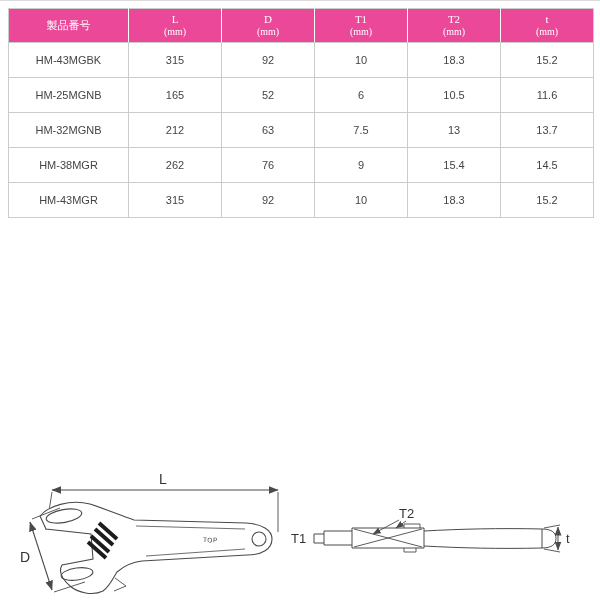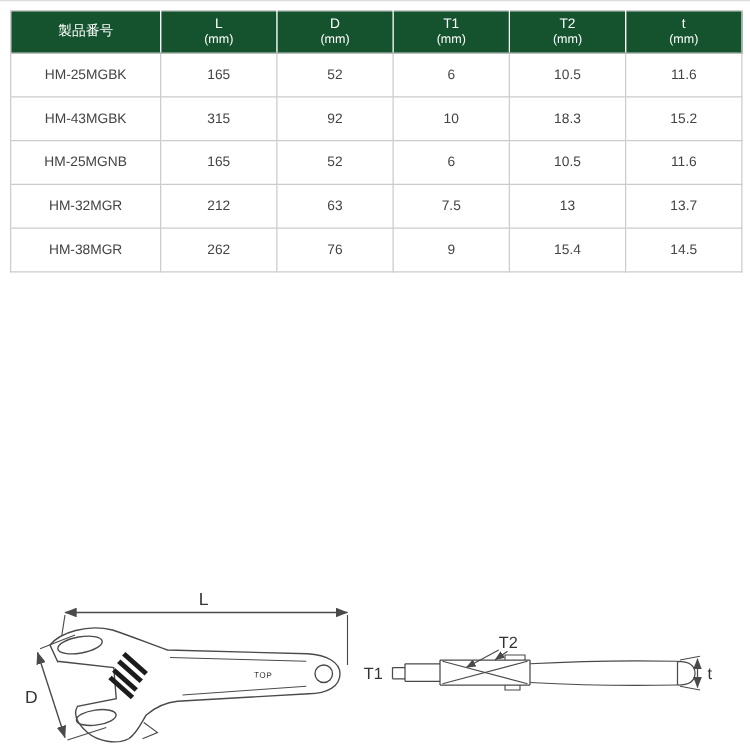--- a/index.html
+++ b/index.html
@@ -9,23 +9,23 @@
   }
   .top-line{position:absolute;left:0;top:0;width:600px;height:1px;background:#dcdcdc;}
   table.spec{
     position:absolute;left:8px;top:8px;width:585px;
     border-collapse:collapse;table-layout:fixed;
     border:1px solid #cccccc;
   }
   table.spec col.c0{width:120px;}
   table.spec col.cn{width:93px;}
   table.spec th{
-    background:#14532d;color:#ffffff;font-weight:normal;
+    background:#ec4899;color:#ffffff;font-weight:normal;
     height:33px;vertical-align:middle;
-    padding:0;border-left:1px solid #ffffff;border-bottom:1px solid #cccccc;
+    padding:0;border-left:1px solid #ffffff;border-bottom:1px solid #cccccc;font-family:Liberation Serif, serif;
   }
   table.spec th:first-child{border-left:1px solid #cccccc;}
   .h-label{font-size:11px;line-height:13px;}
   .h-unit{font-size:10px;line-height:12px;}
   table.spec td{
     border:1px solid #cccccc;height:34px;text-align:center;vertical-align:middle;
     font-size:11px;color:#444444;padding:0;background:#ffffff;
   }
   svg.drawing{position:absolute;left:0;top:457px;}
   svg.drawing text{font-family:"Liberation Sans",sans-serif;fill:#333333;}
@@ -69,58 +69,58 @@
         <div class="h-unit">(mm)</div>
       </th>
       <th>
         <div class="h-label">t</div>
         <div class="h-unit">(mm)</div>
       </th>
     </tr>
   </thead>
   <tbody>
     <tr>
-      <td>HM-25MGBK</td>
-      <td>165</td>
-      <td>52</td>
-      <td>6</td>
-      <td>10.5</td>
-      <td>11.6</td>
-    </tr>
-    <tr>
       <td>HM-43MGBK</td>
       <td>315</td>
       <td>92</td>
       <td>10</td>
       <td>18.3</td>
       <td>15.2</td>
     </tr>
     <tr>
       <td>HM-25MGNB</td>
       <td>165</td>
       <td>52</td>
       <td>6</td>
       <td>10.5</td>
       <td>11.6</td>
     </tr>
     <tr>
-      <td>HM-32MGR</td>
+      <td>HM-32MGNB</td>
       <td>212</td>
       <td>63</td>
       <td>7.5</td>
       <td>13</td>
       <td>13.7</td>
     </tr>
     <tr>
       <td>HM-38MGR</td>
       <td>262</td>
       <td>76</td>
       <td>9</td>
       <td>15.4</td>
       <td>14.5</td>
+    </tr>
+    <tr>
+      <td>HM-43MGR</td>
+      <td>315</td>
+      <td>92</td>
+      <td>10</td>
+      <td>18.3</td>
+      <td>15.2</td>
     </tr>
   </tbody>
 </table>
 
 <svg class="drawing" width="600" height="143" viewBox="0 457 600 143">
   <defs>
     <marker id="arr" markerWidth="9" markerHeight="7" refX="8.5" refY="3.5" orient="auto-start-reverse">
       <path d="M0,0 L9,3.5 L0,7 Z" fill="#4a4a4a"></path>
     </marker>
   </defs>

